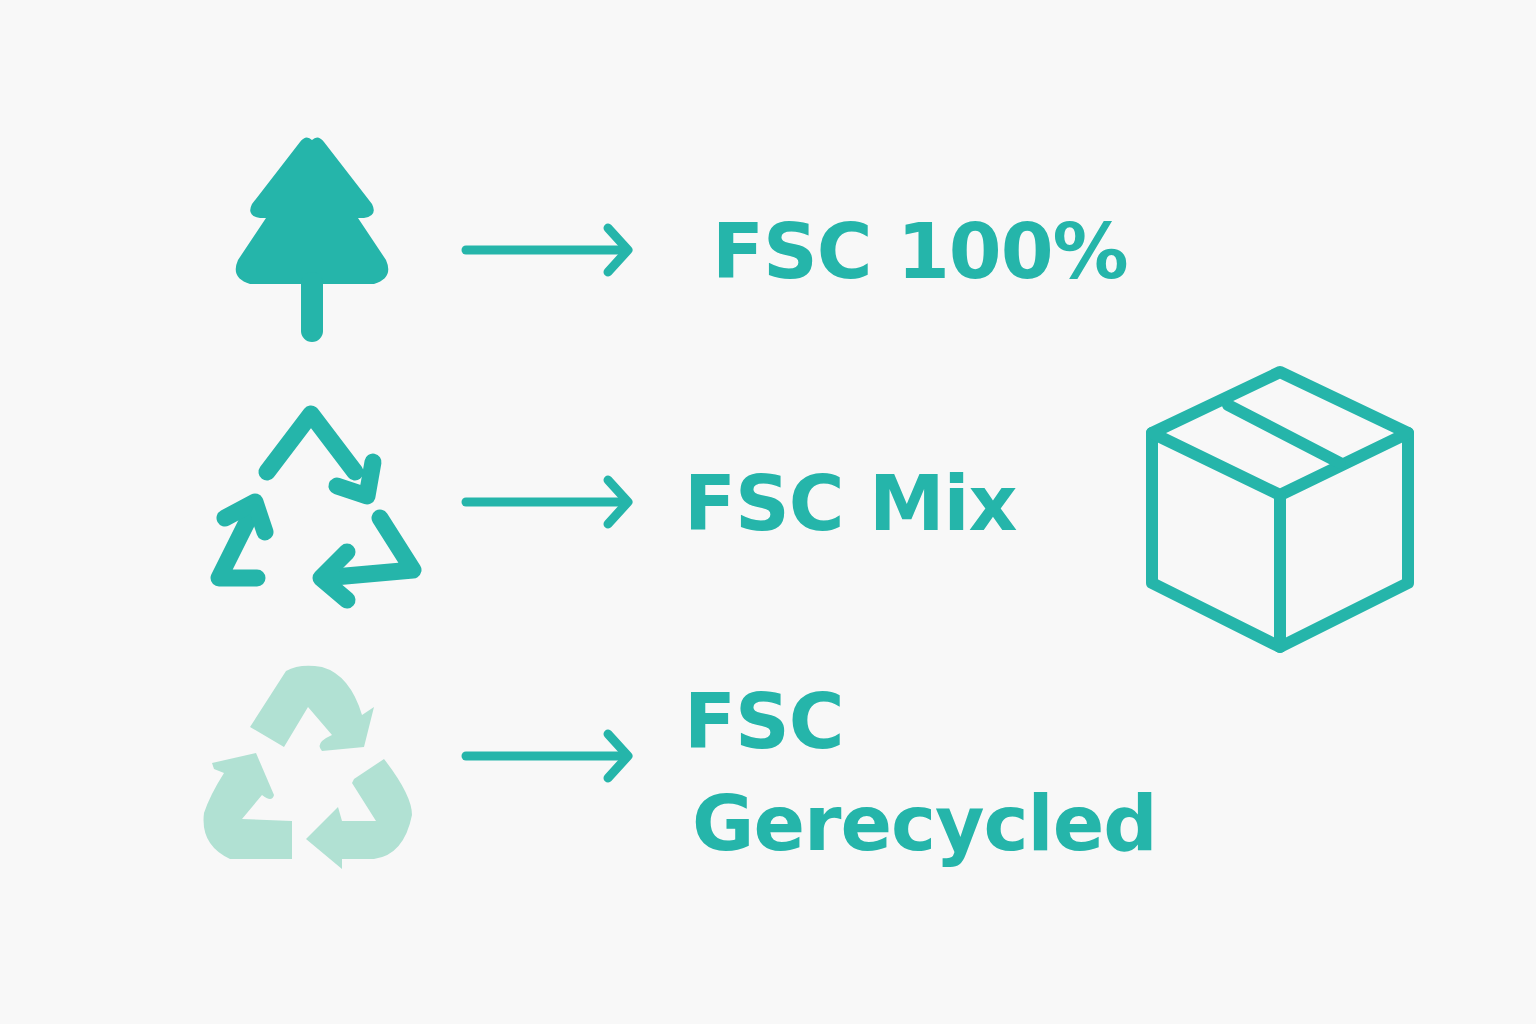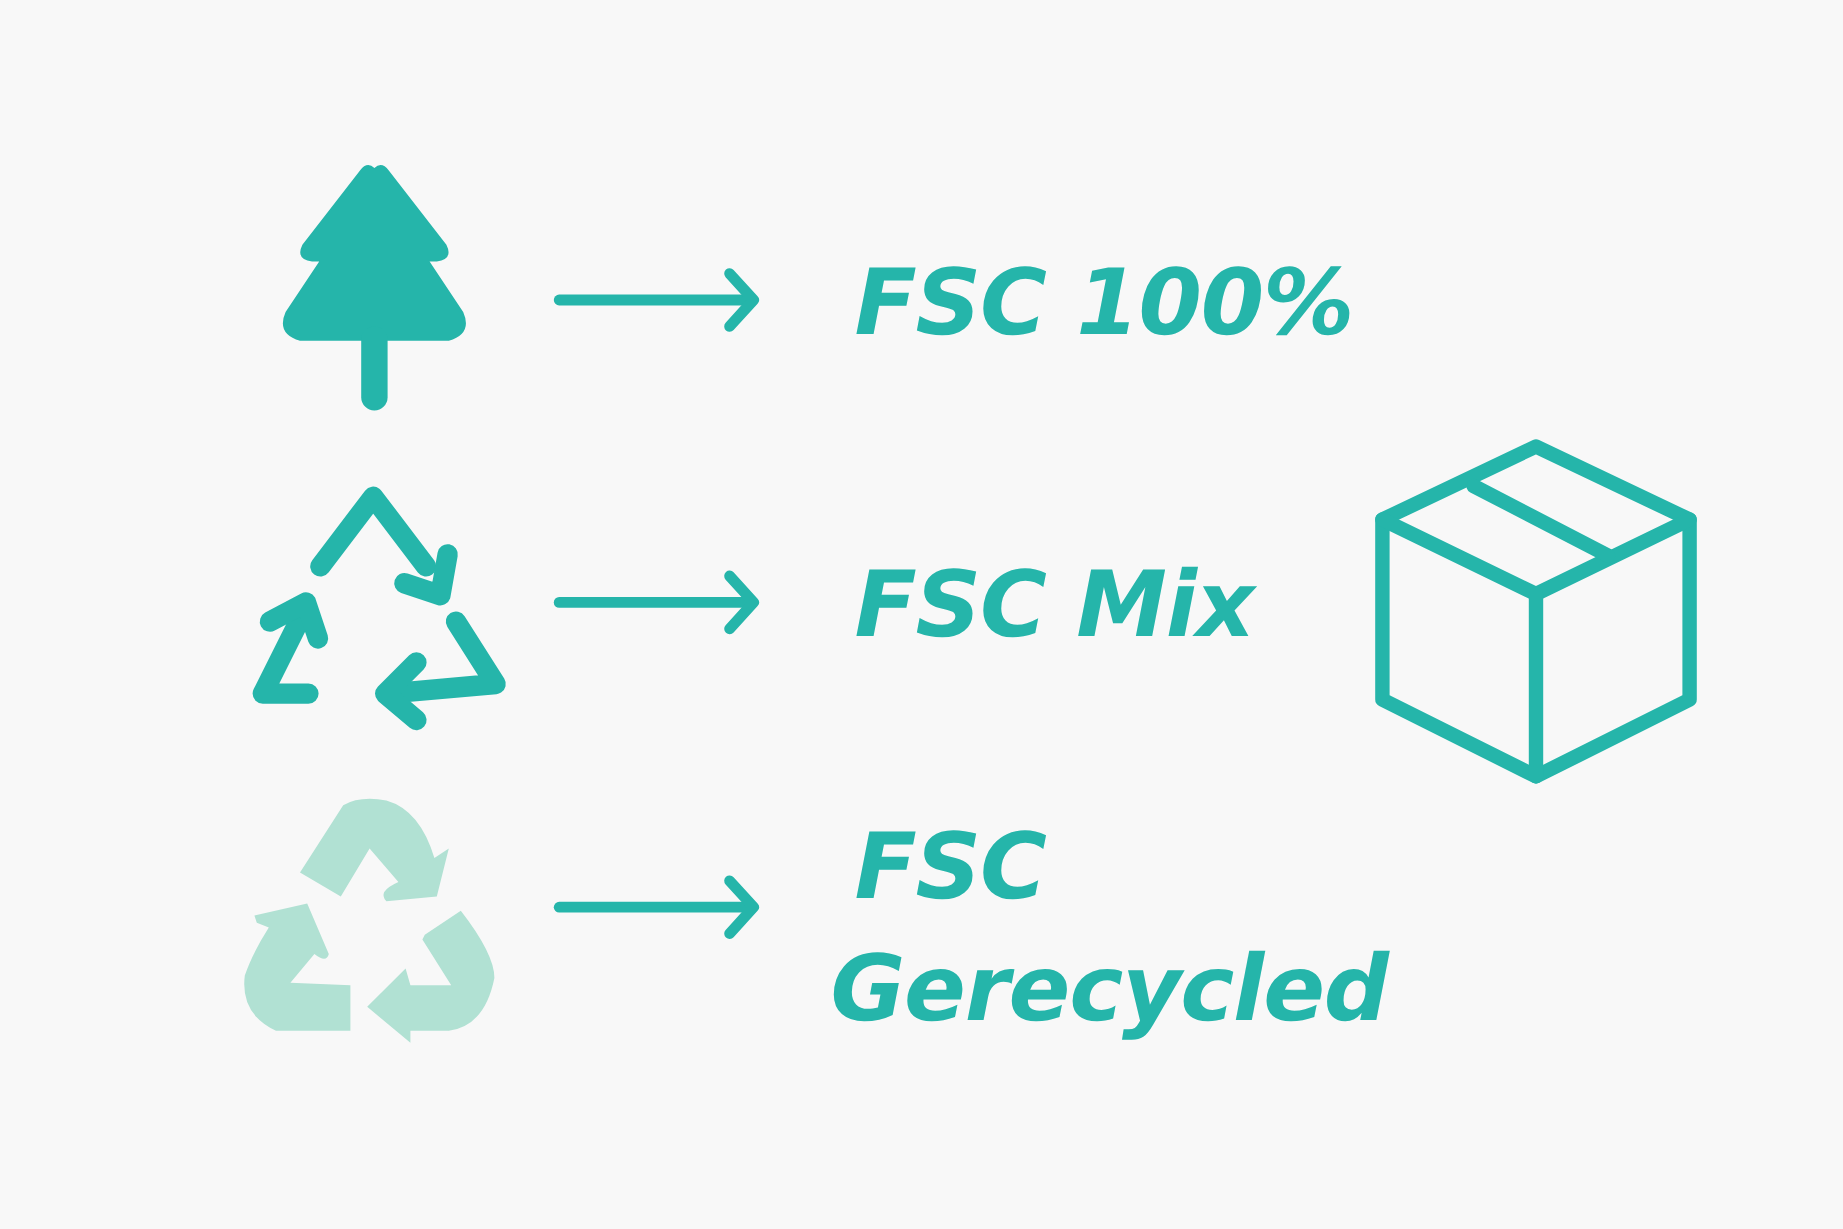--- a/index.html
+++ b/index.html
@@ -1,18 +1,18 @@
 <!DOCTYPE html>
 <html><head>
 <meta charset="utf-8">
 <style>
   html, body { margin:0; padding:0; }
   body { width:1536px; height:1024px; background:#f8f8f8; position:relative; overflow:hidden; font-family:"DejaVu Sans", sans-serif; }
   .abs { position:absolute; }
-  .label { position:absolute; color:#25b5aa; font-weight:bold; font-size:76px; letter-spacing:-1px; line-height:1; font-family:"DejaVu Sans", sans-serif;font-style:italic; }
+  .label { position:absolute; color:#25b5aa; font-weight:bold; font-size:76px; letter-spacing:-1px; line-height:1; font-family:"DejaVu Sans", sans-serif; }
   svg { position:absolute; overflow:visible; }
 </style>
 </head>
 <body>
 
 <div>
   <svg class="abs" style="left:232px;top:132px" width="160" height="212" viewBox="0 0 160 212">
     <path d="M80 8 Q74 2 68 10 L20 72 Q14 84 28 86 L34 86 L6 128 Q-2 146 18 152 L142 152 Q162 146 154 128 L126 86 L132 86 Q146 84 140 72 L92 10 Q86 2 80 8 Z" fill="#25b5aa"></path>
     <rect x="69" y="140" width="22" height="70" rx="11" fill="#25b5aa"></rect>
   </svg>
@@ -31,36 +31,36 @@
       <polyline points="62,178 24,178 60,106"></polyline>
       <polyline points="30,118 60,102 70,132"></polyline>
       <polyline points="185,118 218,170 128,178"></polyline>
       <polyline points="152,152 126,178 152,200"></polyline>
     </g>
   </svg>
   <svg width="180" height="60" style="left:458px;top:472px" viewBox="0 0 180 60">
     <line x1="8" y1="30" x2="168" y2="30" stroke="#25b5aa" stroke-width="9" stroke-linecap="round"></line>
     <polyline points="150,8 170,30 150,52" fill="none" stroke="#25b5aa" stroke-width="9" stroke-linecap="round" stroke-linejoin="round"></polyline>
   </svg>
-  <div class="label" style="left:712px;top:466px;">FSC Mix</div>
+  <div class="label" style="left:684px;top:466px;">FSC Mix</div>
 </div>
 
 <div>
   <svg width="240" height="230" style="left:190px;top:655px" viewBox="0 0 240 230">
     <g fill="#b1e1d3">
       <path d="M60 72 L96 16 Q110 8 132 12 Q160 20 172 60 L184 52 L174 92 L132 96 Q124 88 142 80 L118 52 L94 92 Z"></path>
       <path d="M22 108 L66 98 L84 140 Q82 148 72 140 L52 164 L102 166 L102 204 L40 204 Q10 190 14 158 Q20 140 34 118 L24 114 Z"></path>
       <path d="M164 124 L194 104 Q222 140 222 160 Q214 200 184 204 L152 204 L152 214 L116 184 L148 152 L152 166 L186 166 L162 128 Z"></path>
     </g>
   </svg>
   <svg width="180" height="60" style="left:458px;top:726px" viewBox="0 0 180 60">
     <line x1="8" y1="30" x2="168" y2="30" stroke="#25b5aa" stroke-width="9" stroke-linecap="round"></line>
     <polyline points="150,8 170,30 150,52" fill="none" stroke="#25b5aa" stroke-width="9" stroke-linecap="round" stroke-linejoin="round"></polyline>
   </svg>
-  <div class="label" style="left:712px;top:684px;">FSC</div>
+  <div class="label" style="left:684px;top:684px;">FSC</div>
   <div class="label" style="left:692px;top:786px;">Gerecycled</div>
 </div>
 
 <svg width="300" height="310" style="left:1130px;top:355px" viewBox="0 0 300 310">
   <g fill="none" stroke="#25b5aa" stroke-width="12" stroke-linejoin="round" stroke-linecap="round">
     <polygon points="150,17 278,78 278,228 150,292 22,228 22,78"></polygon>
     <polyline points="22,78 150,140 278,78"></polyline>
     <line x1="150" y1="140" x2="150" y2="292"></line>
     <line x1="98" y1="50" x2="210" y2="108"></line>
   </g>

